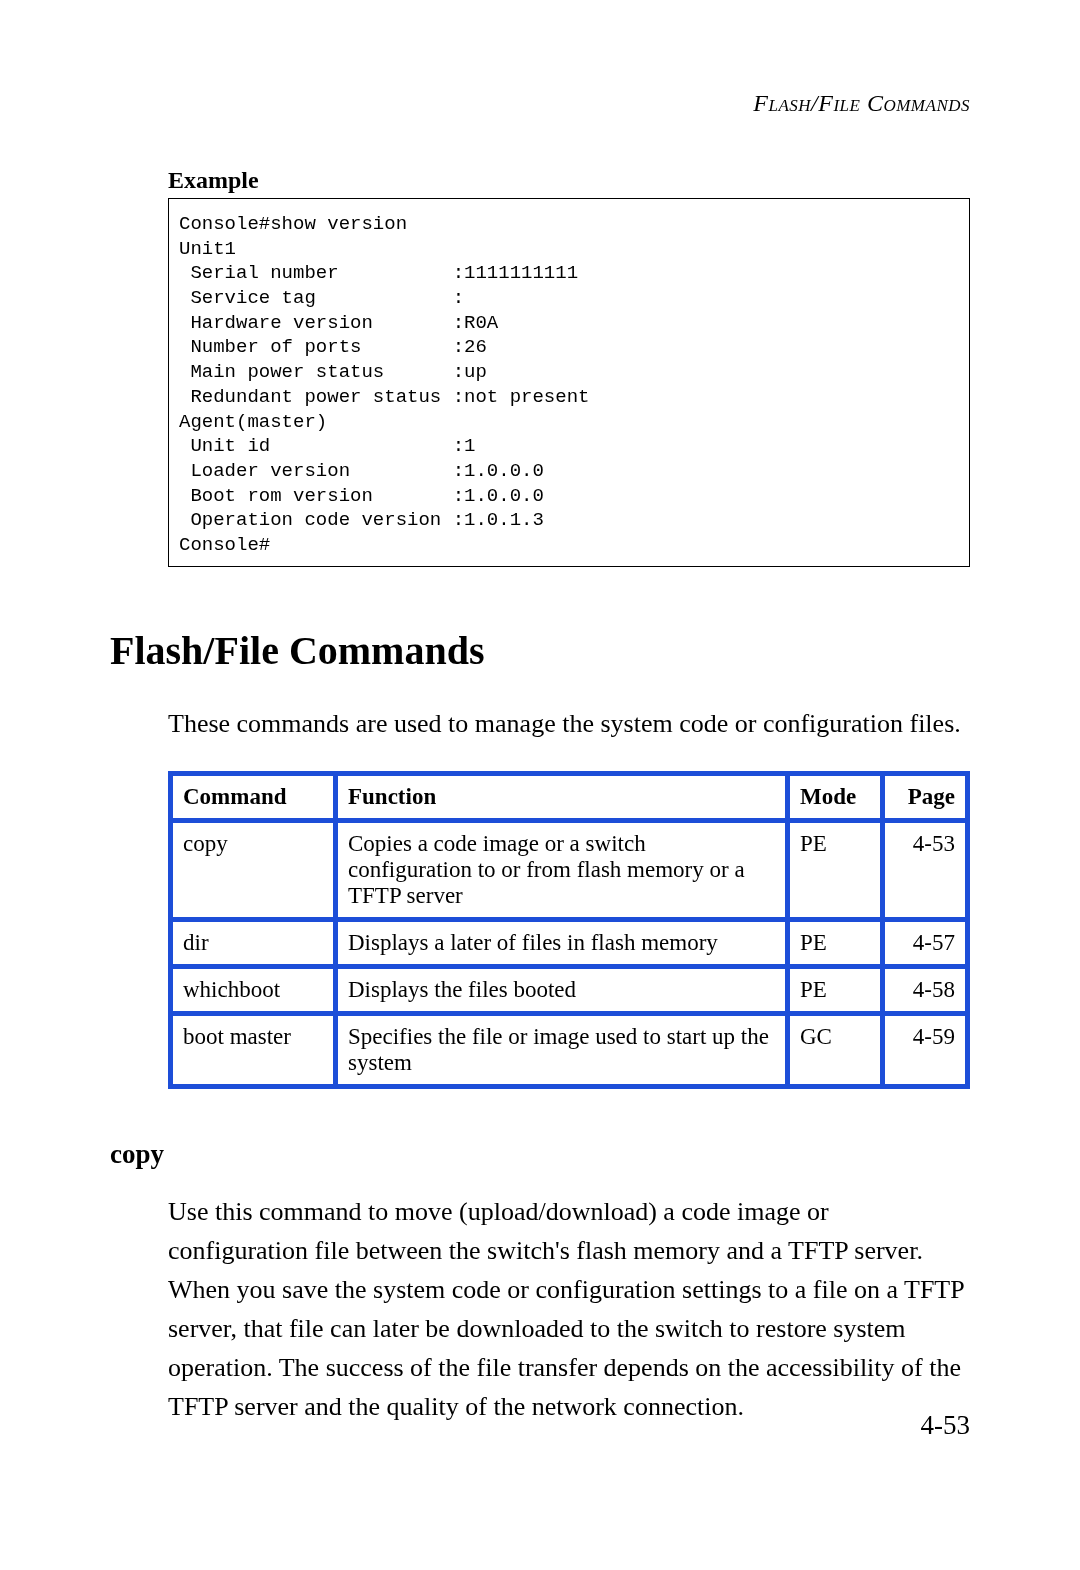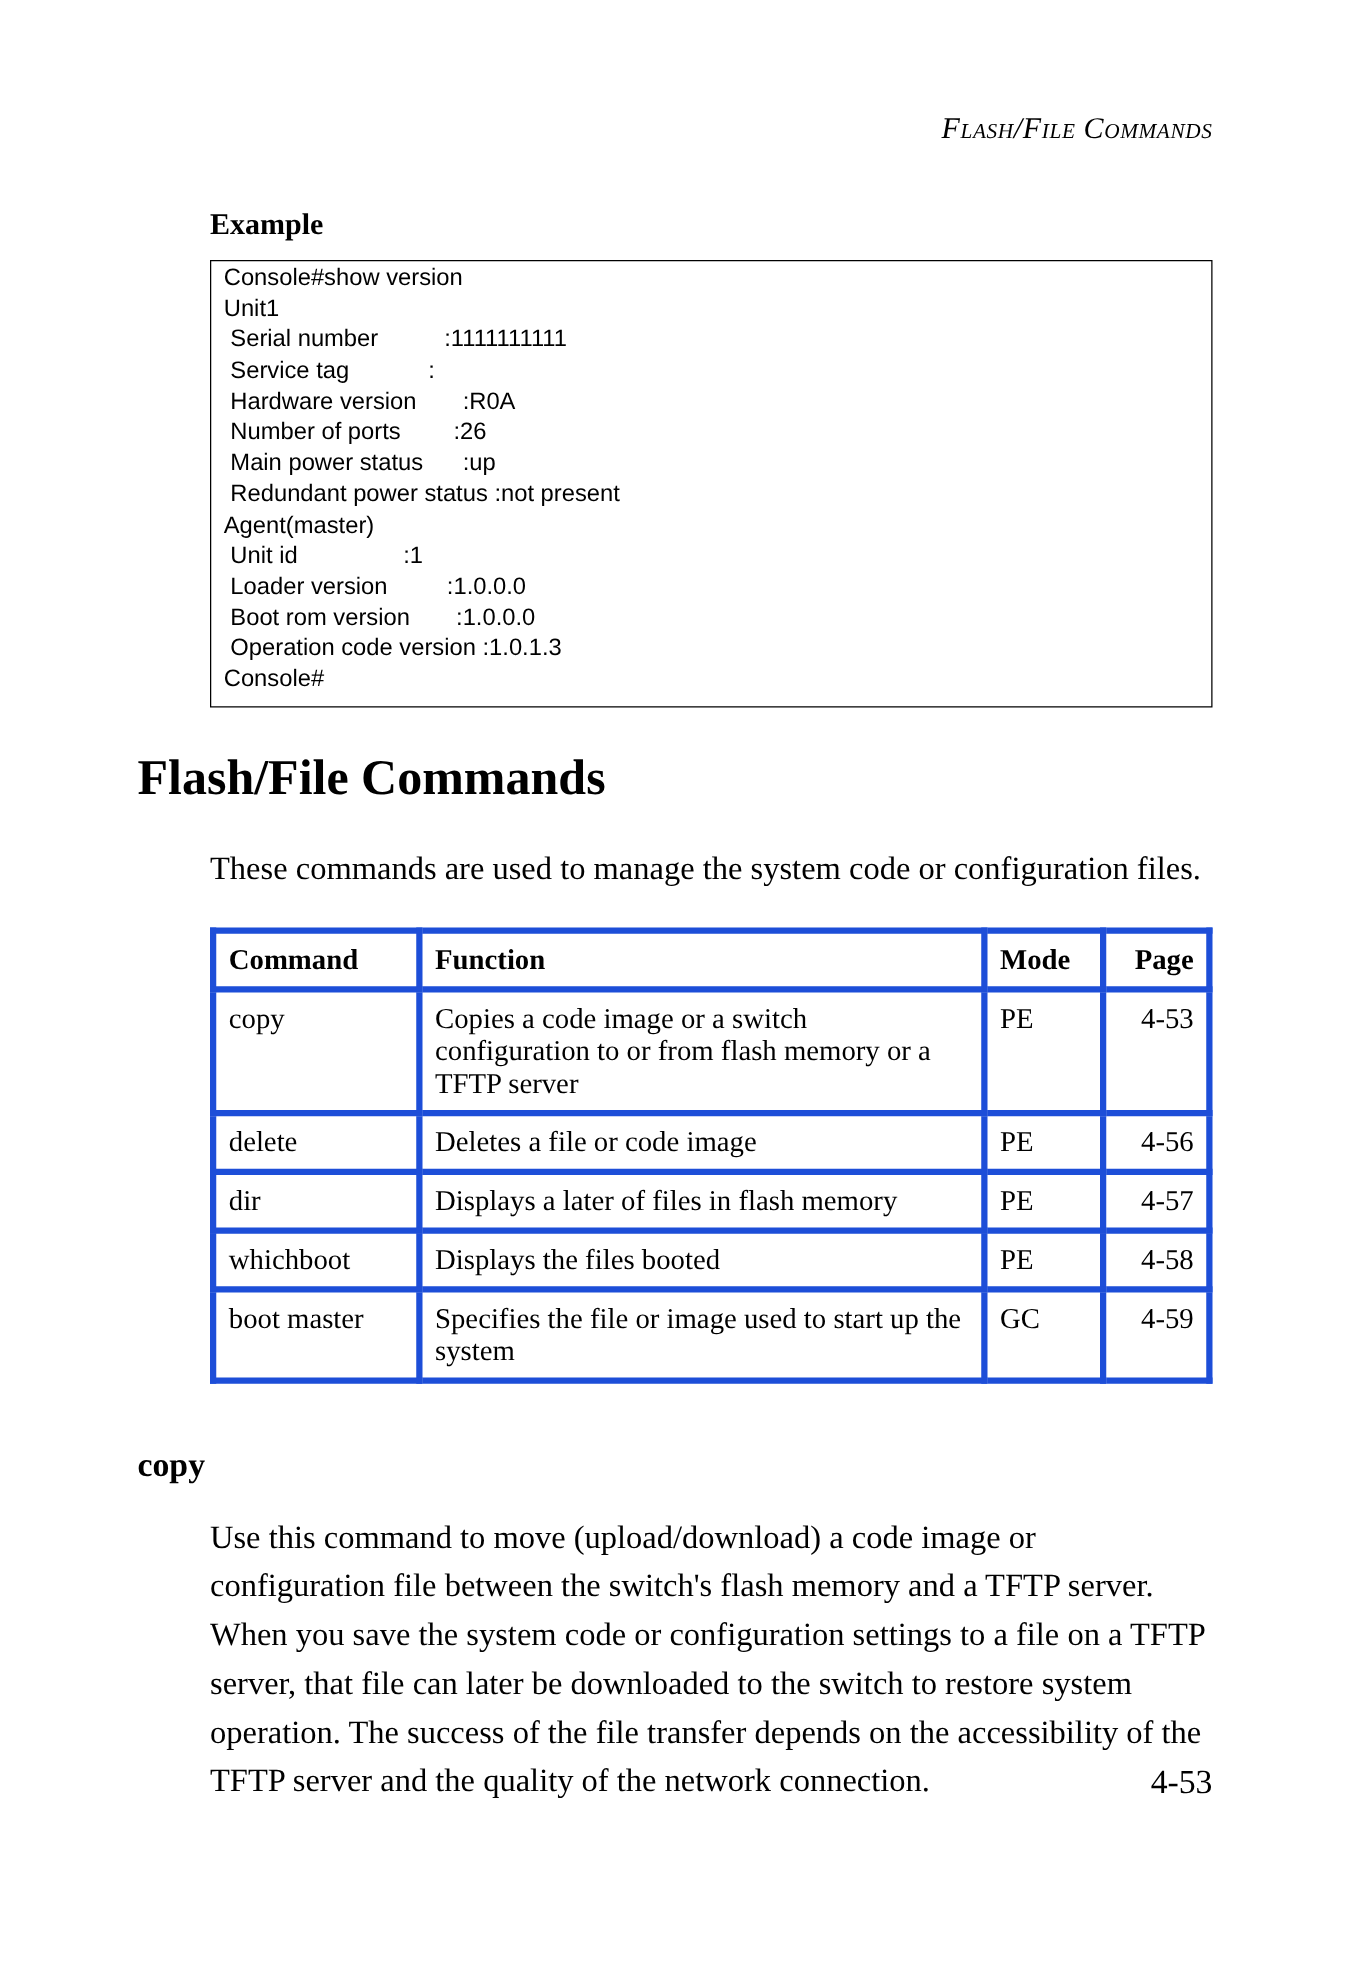--- a/index.html
+++ b/index.html
@@ -28,30 +28,30 @@
     margin-top: 90px;
     margin-bottom: 50px;
     letter-spacing: 0.5px;
   }
   .indent-block {
     margin-left: 58px;
   }
   .example-heading {
     font-weight: bold;
     font-size: 24px;
-    margin-bottom: 14px;
+    margin-bottom: 4px;
   }
   .code-box {
     border: 1px solid #000;
-    padding: 2px 10px 8px 10px;
-    font-family: Liberation Sans, sans-serif;
+    padding: 13px 10px 8px 10px;
+    font-family: Liberation Mono, monospace;
     font-size: 19px;
     line-height: 1.3;
     white-space: pre;
-    margin-bottom: 32px;
+    margin-bottom: 60px;
   }
   h1.section-title {
     font-size: 40px;
     font-weight: bold;
     margin: 0 0 30px 0;
   }
   .body-text {
     font-size: 26px;
     line-height: 1.5;
     margin-bottom: 28px;
@@ -130,26 +130,20 @@
         </tr>
       </thead>
       <tbody id="cmd-tbody">
           <tr>
             <td>copy</td>
             <td>Copies a code image or a switch configuration to or from flash memory or a TFTP server</td>
             <td>PE</td>
             <td class="page-col">4-53</td>
           </tr>
           <tr>
-            <td>delete</td>
-            <td>Deletes a file or code image</td>
-            <td>PE</td>
-            <td class="page-col">4-56</td>
-          </tr>
-          <tr>
             <td>dir</td>
             <td>Displays a later of files in flash memory</td>
             <td>PE</td>
             <td class="page-col">4-57</td>
           </tr>
           <tr>
             <td>whichboot</td>
             <td>Displays the files booted</td>
             <td>PE</td>
             <td class="page-col">4-58</td>

